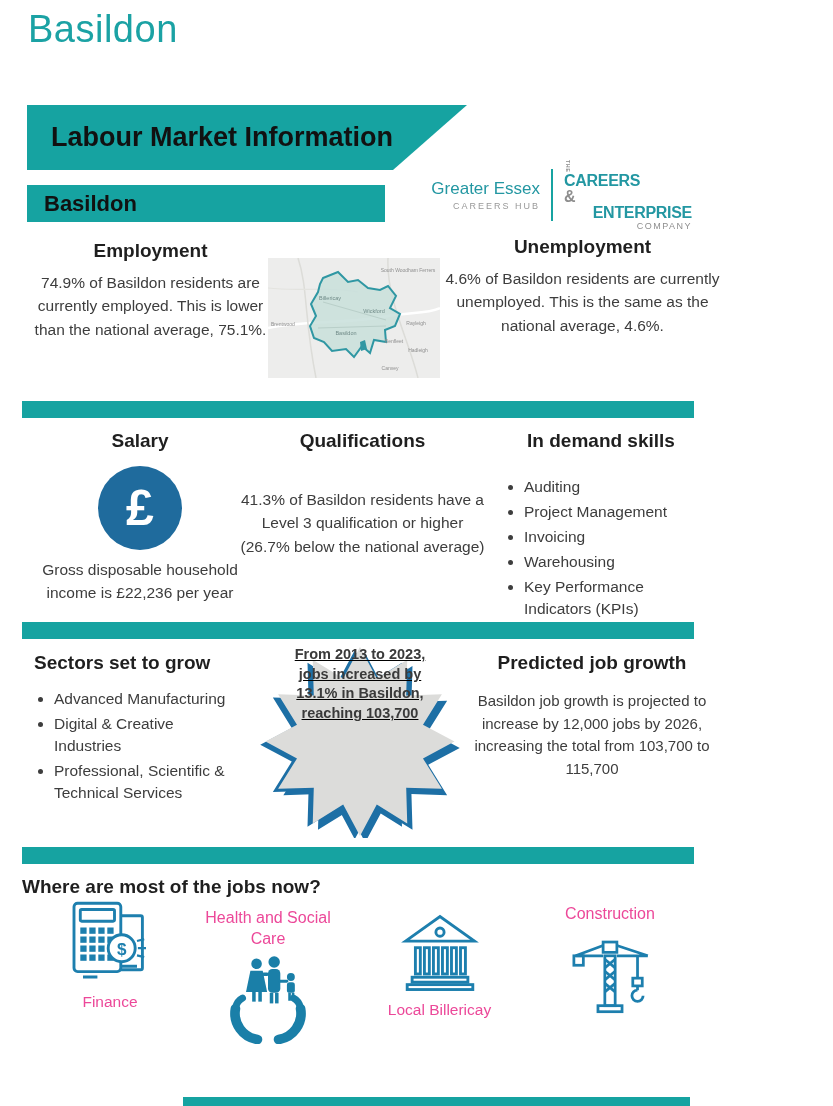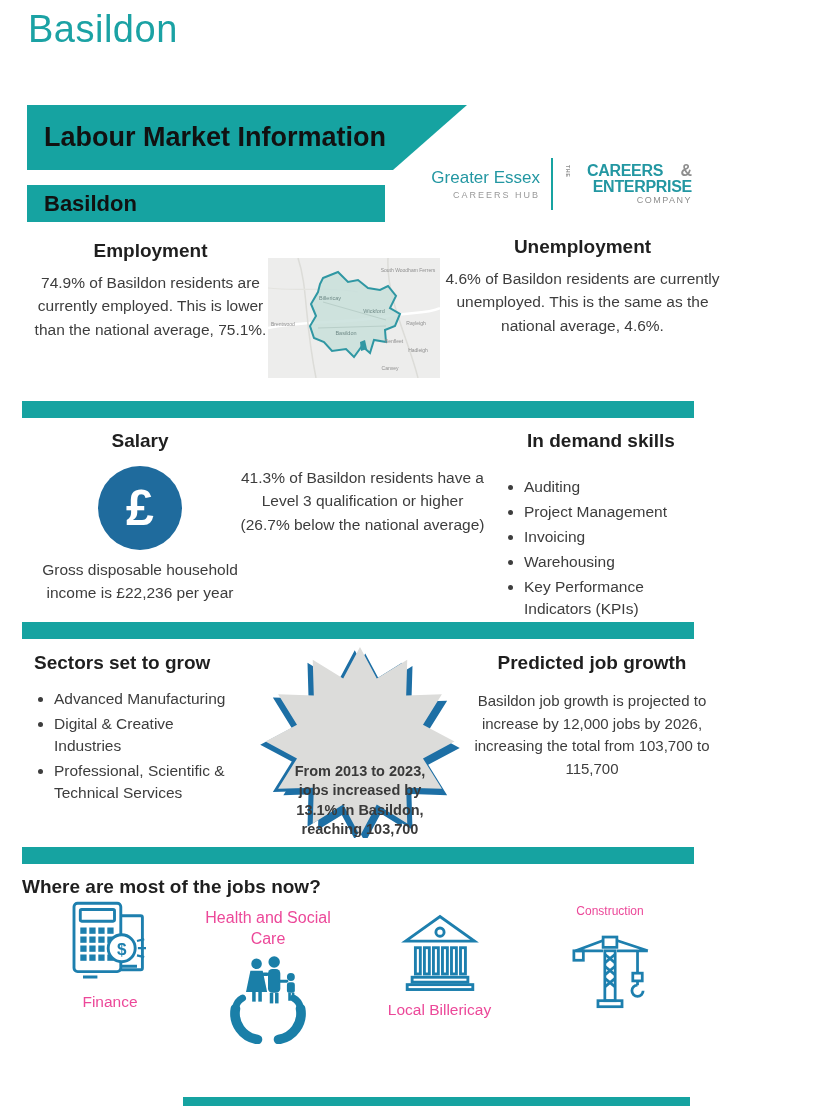--- a/index.html
+++ b/index.html
@@ -5,31 +5,31 @@
   * { box-sizing: border-box; margin: 0; padding: 0; }
   html,body { background:#ffffff; }
   body { font-family: "Liberation Sans", sans-serif; }
   .page { position: relative; width: 833px; height: 1106px; background: #ffffff; overflow: hidden; }
 
   .page-title { position:absolute; left:28px; top:8px; font-size:38px; font-weight:500; color:#1ba2a4; letter-spacing:.5px; }
 
   .banner-main { position:absolute; left:27px; top:105px; width:440px; height:65px; background:#16a3a1;
     clip-path: polygon(0 0, 100% 0, calc(100% - 74px) 100%, 0 100%);
     display:flex; align-items:center; }
-  .banner-main span { padding-left:17px; font-size:27px; font-weight:bold; color:#111; }
+  .banner-main span { padding-left:24px; font-size:27px; font-weight:bold; color:#111; }
   .banner-sub { position:absolute; left:27px; top:185px; width:358px; height:37px; background:#16a3a1; display:flex; align-items:center; }
   .banner-sub span { padding-left:17px; font-size:22px; font-weight:bold; color:#111; }
 
   .logos { position:absolute; left:422px; top:158px; display:flex; align-items:center; }
   .ge-block { width:118px; text-align:right; }
   .ge-name { color:#2397a2; font-size:17px; font-weight:normal; }
   .ge-sub { color:#999; font-size:9px; letter-spacing:2px; margin-top:2px; }
   .logo-divider { width:2px; height:52px; background:#16a3a1; margin:0 11px; }
   .cec-block { width:128px; text-align:right; line-height:1.02; }
-  .cec-row { display:flex; justify-content:space-between; align-items:flex-start; }
+  .cec-row { display:flex; justify-content:center; align-items:flex-start;flex-direction:column; }
   .cec-the { font-size:5.5px; color:#8e8e8e; font-weight:bold; writing-mode:vertical-lr; letter-spacing:.5px; margin-top:2px; }
   .cec-teal { color:#2397a2; font-size:16px; font-weight:800; letter-spacing:-.3px; }
   .cec-amp { color:#8e8e8e; font-size:16px; font-weight:800; }
   .cec-sub { color:#8e8e8e; font-size:9px; letter-spacing:1.5px; margin-top:1px; }
 
   .col { position:absolute; text-align:center; }
   .sec-heading { font-size:19px; font-weight:bold; color:#1f1f1f; }
   .body-text { font-size:15.5px; color:#3d3d3d; line-height:1.5; margin-top:9px; }
 
   .divider { position:absolute; left:22px; width:672px; height:17px; background:#16a3a1; }
@@ -38,21 +38,21 @@
   .map-box { position:absolute; left:268px; top:258px; width:172px; height:120px; }
 
   .pound-circle { width:84px; height:84px; border-radius:50%; background:#1f6b9d; color:#fff;
     display:flex; align-items:center; justify-content:center; font-size:50px; font-weight:bold; margin:14px auto 0; }
 
   ul.plain { list-style:disc; text-align:left; margin-top:14px; padding-left:24px; }
   ul.plain li { font-size:15.5px; color:#3d3d3d; line-height:1.42; margin-bottom:3px; }
 
   .burst-wrap { position:absolute; left:255px; top:645px; width:210px; height:195px; }
   .burst-wrap svg { position:absolute; inset:0; }
-  .burst-text { position:absolute; inset:0; display:flex; align-items:flex-end; justify-content:center; text-align:center; }
+  .burst-text { position:absolute; inset:0; display:flex; align-items:flex-start; justify-content:center; text-align:center;text-decoration:underline; }
   .burst-text div { width:158px; font-size:14.5px; font-weight:bold; color:#3a3a3a; line-height:1.35; }
 
   .jobs-heading { position:absolute; left:22px; top:876px; width:672px; text-align:left; font-size:19px; font-weight:bold; color:#1f1f1f; }
   .job-item { position:absolute; text-align:center; }
   .job-label { font-size:15.5px; color:#ec4899; line-height:1.3; }
 
   .bottom-bar { position:absolute; left:183px; top:1097px; width:507px; height:9px; background:#16a3a1; }
 
   svg text.maplbl { font-family:"Liberation Sans",sans-serif; font-size:5px; fill:#8f8f8f; }
   svg text.maplbl-in { font-family:"Liberation Sans",sans-serif; font-size:5.5px; fill:#6f8a87; }
@@ -124,20 +124,21 @@
 
   <div class="col" style="left:30px; top:430px; width:220px;">
     <div class="sec-heading">Salary</div>
     <div class="pound-circle">
       <span>£</span>
     </div>
     <div class="body-text" style="margin-top:8px;">Gross disposable household income is £22,236 per year</div>
   </div>
 
   <div class="col" style="left:235px; top:430px; width:255px;">
+    <div class="sec-heading">Qualifications</div>
     <div class="body-text" style="margin-top:36px;">41.3% of Basildon residents have a Level 3 qualification or higher (26.7% below the national average)</div>
   </div>
 
   <div class="col" style="left:492px; top:430px; width:218px;">
     <div class="sec-heading">In demand skills</div>
     <ul class="plain" style="margin-top:24px; padding-left:32px;">
       <li>Auditing</li>
       <li>Project Management</li>
       <li>Invoicing</li>
       <li>Warehousing</li>
@@ -253,21 +254,21 @@
         <rect x="64" y="46" width="6" height="32"></rect>
         <rect x="75" y="46" width="6" height="32"></rect>
         <rect x="16" y="82" width="68" height="6"></rect>
         <rect x="10" y="91" width="80" height="6"></rect>
       </g>
     </svg>
     <div class="job-label" style="margin-top:4px;">Local Billericay</div>
   </div>
 
   <div class="job-item" style="left:540px; top:904px; width:140px;">
-    <div class="job-label" style="font-size:12px;">Construction</div>
+    <div class="job-label" style="font-size:16px;">Construction</div>
     <svg width="86" height="88" viewBox="0 0 100 100" style="margin-top:4px;">
       <g fill="none" stroke="#1d7fae" stroke-width="3.2">
         <rect x="44" y="30" width="12" height="58"></rect>
         <path d="M44,34 L56,44 M56,34 L44,44 M44,48 L56,58 M56,48 L44,58 M44,62 L56,72 M56,62 L44,72"></path>
         <rect x="42" y="14" width="16" height="12"></rect>
         <path d="M58,18 L94,30 M58,30 L94,30 M42,18 L10,30 M42,30 L10,30"></path>
         <rect x="8" y="30" width="11" height="11"></rect>
         <path d="M82,30 L82,56"></path>
         <rect x="76.5" y="56" width="11" height="9"></rect>
         <path d="M82,65 L82,70 M82,70 A6.5,6.5 0 1 0 88.5,76.5"></path>

